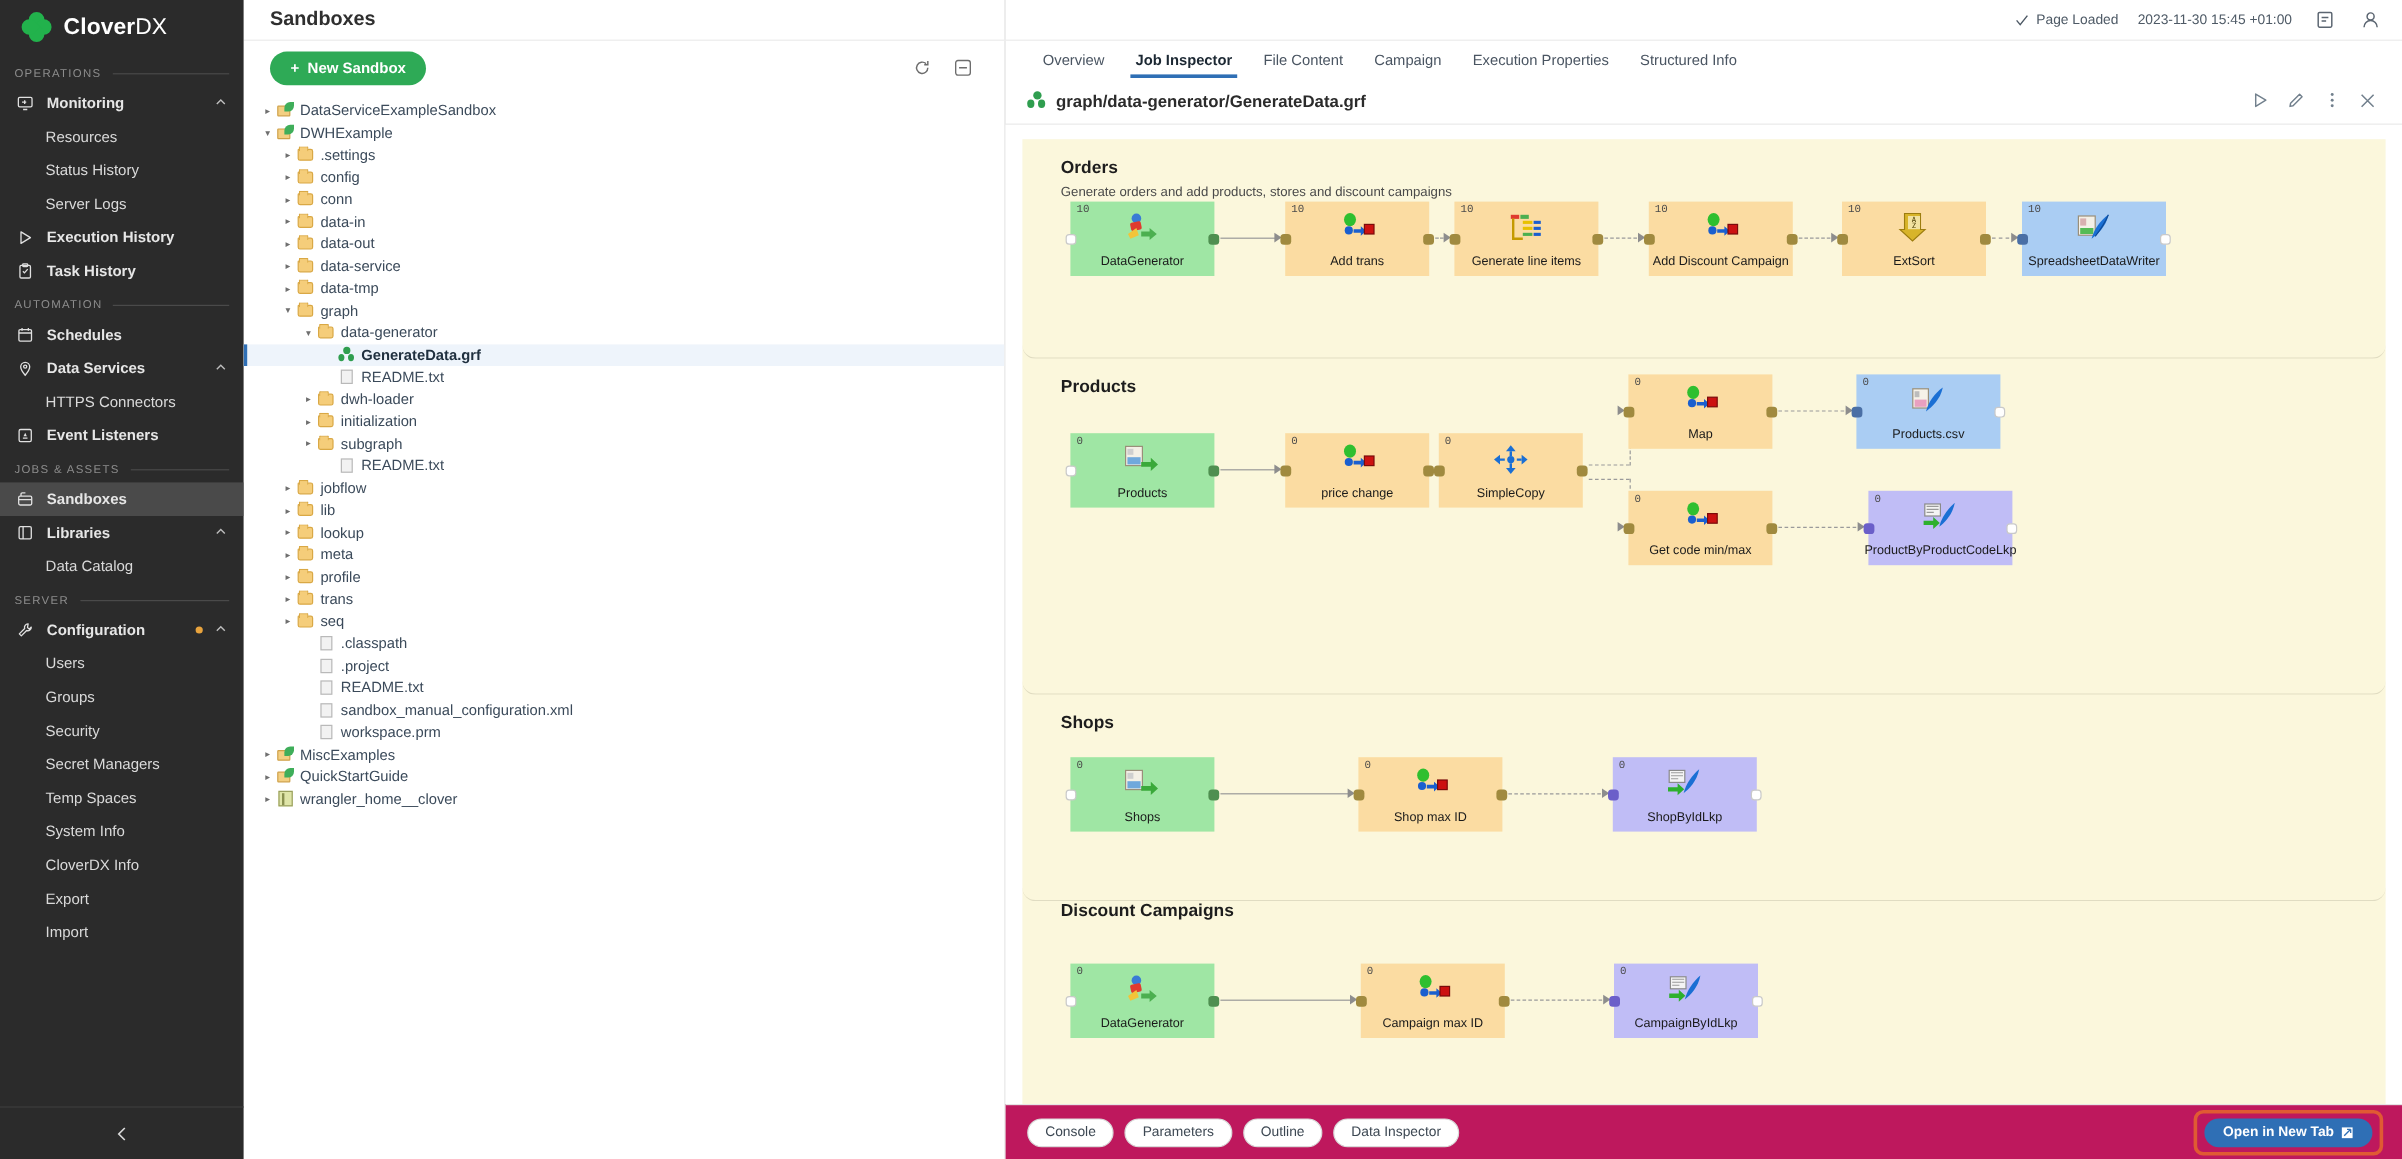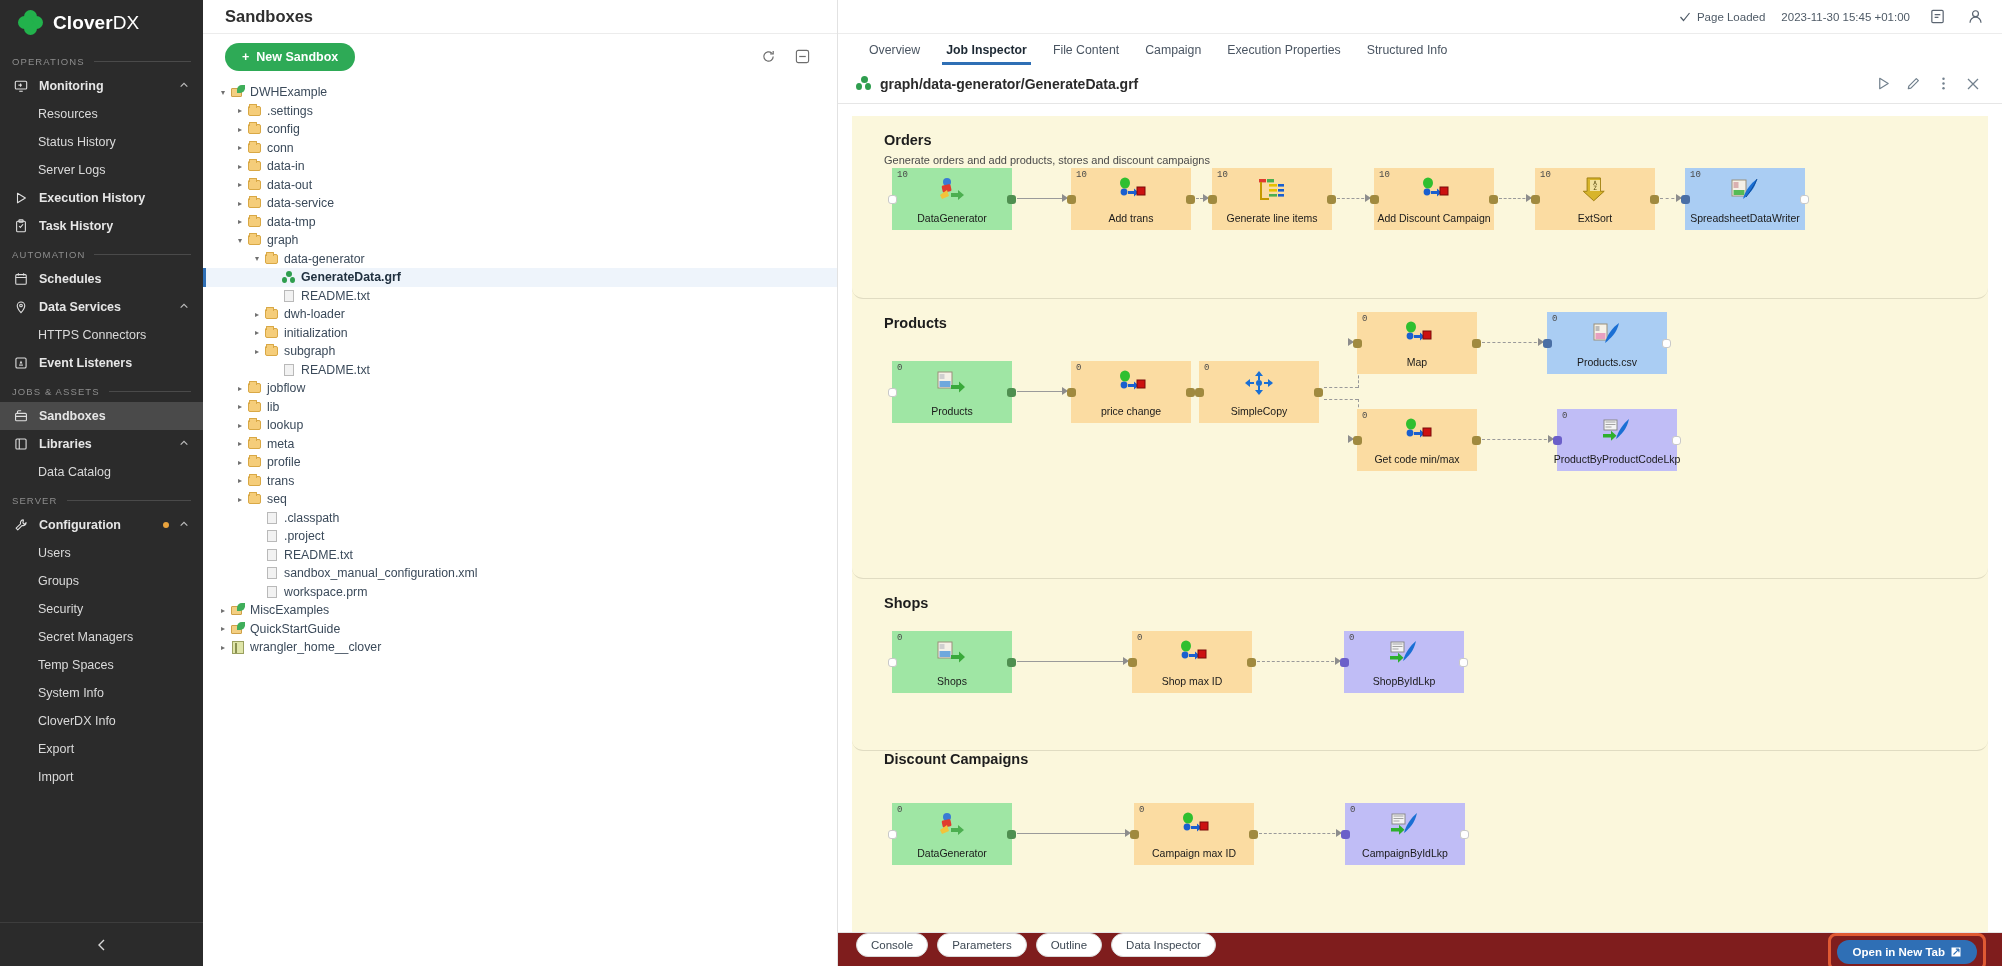--- a/index.html
+++ b/index.html
@@ -129,21 +129,21 @@
   .port.in.blue { background:#4a6fa5; }
   .port.in.purple { background:#6b5fc9; }
   .port.out.green { background:#4f8f50; }
   .port.hollow { background:#fff; border:1px solid #c9c9c9; }
   .edge { position:absolute; height:0; border-top:1.6px solid #9a9a9a; }
   .edge.dash { border-top:1.6px dashed #9a9a9a; }
   .edgev { position:absolute; width:0; border-left:1.6px dashed #9a9a9a; }
   .arrowhead { position:absolute; width:0; height:0; border-left:6px solid #8d8d8d; border-top:4px solid transparent; border-bottom:4px solid transparent; }
 
   
-  .bottombar { height:34px; border-top:1px solid #e4e4e4; display:flex; align-items:flex-start; padding: 0 16px 0 18px; gap:9px; background:#7f1d1d;}
+  .bottombar { height:46px; border-top:1px solid #e4e4e4; display:flex; align-items:center; padding: 0 16px 0 18px; gap:9px; background:#be185d;}
   .pill { border:1px solid #d9d9d9; border-radius:14px; height:24px; padding:0 14px; font-size:11.5px;
           color:#3d4853; display:inline-flex; align-items:center; cursor:pointer; background:#fff;}
   .bb-sp { flex:1; }
   .newtab-wrap { border:3px solid #e05a33; border-radius:8px; padding:4px 6px; display:inline-flex;margin-left:12px; }
   .btn-newtab { background:#2f6fb5; color:#fff; border:none; border-radius:13px; height:24px; padding: 0 16px;
                 font-size:11.5px; font-weight:700; display:inline-flex; align-items:center; gap:6px; cursor:pointer;
                 font-family:"Liberation Sans", sans-serif; }
 </style>
 </head>
 <body>
@@ -339,20 +339,30 @@
           </svg>
       </div>
       <div class="icon-btn">
         <svg width="15" height="15" viewBox="0 0 16 16">
             <rect x="1.5" y="1.5" width="13" height="13" rx="2" fill="none" stroke="#6d6d6d" stroke-width="1.2"></rect>
             <path d="M4.5 8h7" stroke="#6d6d6d" stroke-width="1.3"></path>
           </svg>
       </div>
     </div>
     <div class="tree-body" id="treeRoot">
+        <div class="trow">
+          <span class="arrow closed" style="margin-left: 14px;"></span>
+          <span class="ticon">
+            <span class="sbox">
+              <span class="bx"></span>
+              <span class="lf"></span>
+            </span>
+          </span>
+          <span>DataServiceExampleSandbox</span>
+        </div>
         <div class="trow">
           <span class="arrow open" style="margin-left: 14px;"></span>
           <span class="ticon">
             <span class="sbox">
               <span class="bx"></span>
               <span class="lf"></span>
             </span>
           </span>
           <span>DWHExample</span>
         </div>

